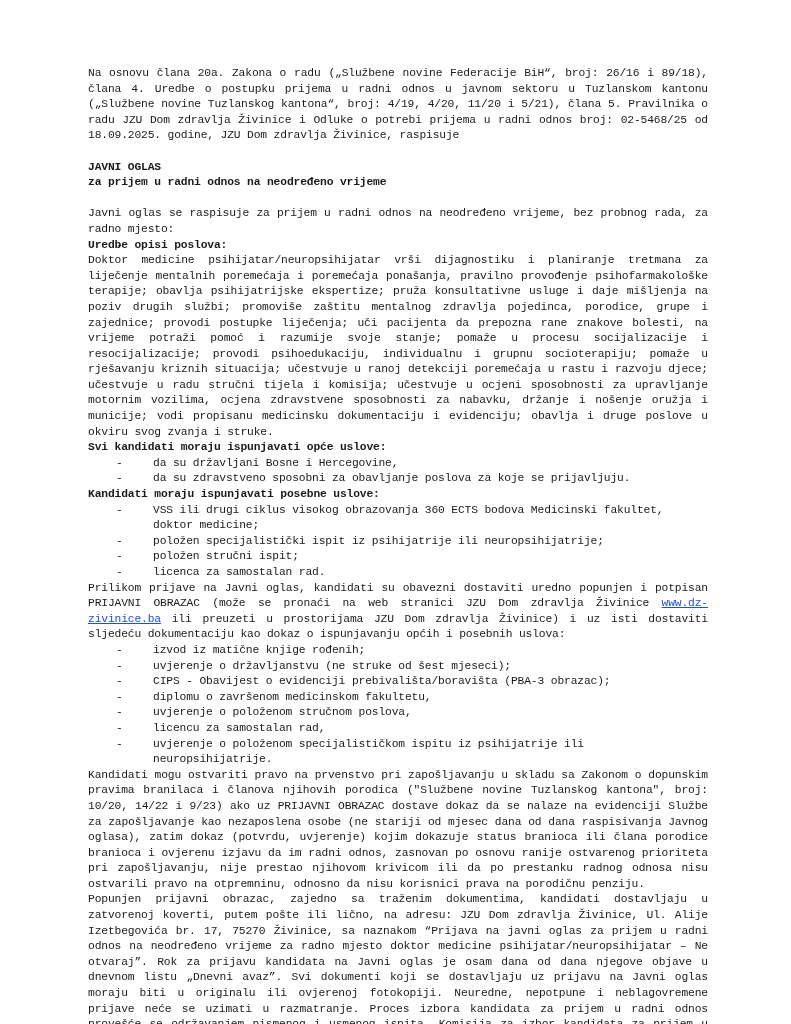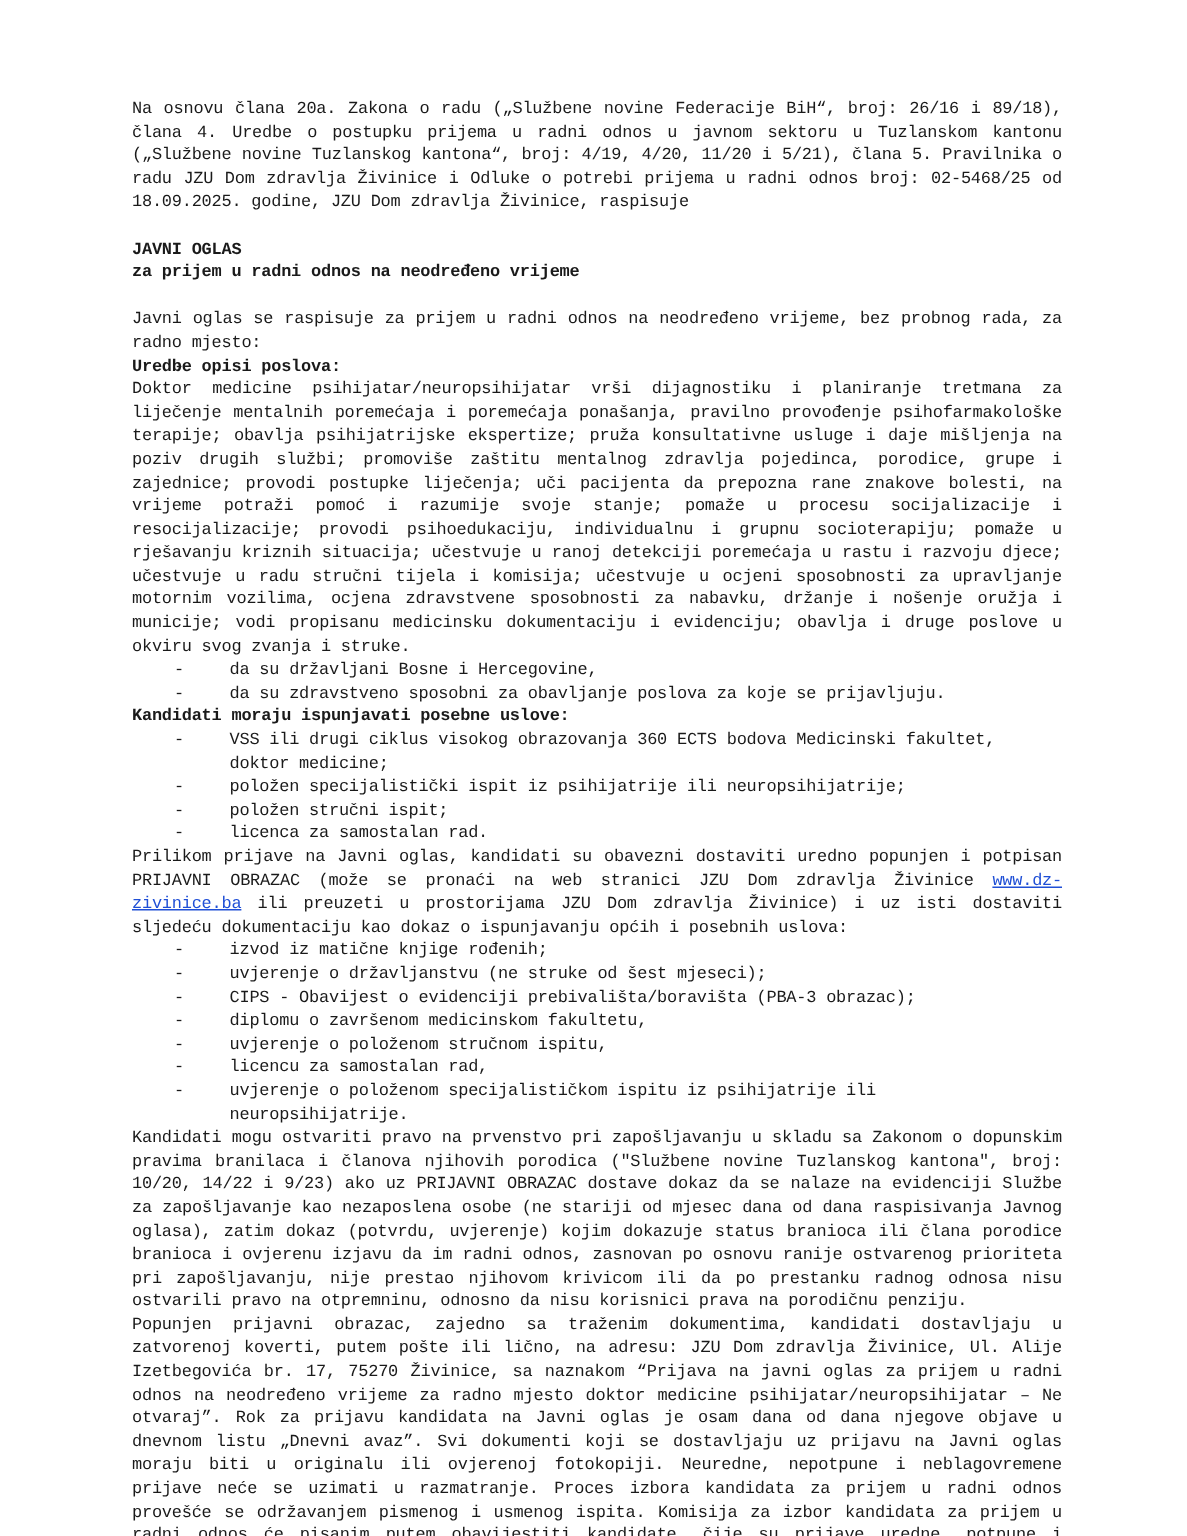--- a/index.html
+++ b/index.html
@@ -27,36 +27,37 @@
   <div class="blank"></div>
   <p class="center">JAVNI OGLAS</p>
   <p class="center">za prijem u radni odnos na neodređeno vrijeme</p>
   <div class="blank"></div>
   <p class="just">Javni oglas se raspisuje za prijem u radni odnos na neodređeno vrijeme, bez probnog rada, za radno mjesto:</p>
   <ul class="dash">
     <li><span class="dash-mark">-</span></li>
   </ul>
   <p class="h">Uredbe opisi poslova:</p>
   <p class="just">Doktor medicine psihijatar/neuropsihijatar vrši dijagnostiku i planiranje tretmana za liječenje mentalnih poremećaja i poremećaja ponašanja, pravilno provođenje psihofarmakološke terapije; obavlja psihijatrijske ekspertize;  pruža konsultativne usluge i daje mišljenja na poziv drugih službi; promoviše zaštitu mentalnog zdravlja pojedinca, porodice, grupe i zajednice; provodi postupke liječenja; uči pacijenta da prepozna rane znakove bolesti, na vrijeme potraži pomoć i razumije svoje stanje; pomaže u procesu socijalizacije i resocijalizacije; provodi psihoedukaciju, individualnu i grupnu socioterapiju; pomaže u rješavanju kriznih situacija; učestvuje u ranoj detekciji poremećaja u rastu i razvoju djece; učestvuje u radu stručni tijela i komisija; učestvuje u ocjeni sposobnosti za upravljanje motornim vozilima, ocjena zdravstvene sposobnosti za nabavku, držanje i nošenje oružja i municije; vodi propisanu medicinsku dokumentaciju i evidenciju; obavlja i druge poslove u okviru svog zvanja i struke.</p>
+  <p class="h">Svi kandidati moraju ispunjavati opće uslove:</p>
   <ul class="dash">
     <li><span class="dash-mark">-</span><span>da su državljani Bosne i Hercegovine,</span></li>
     <li><span class="dash-mark">-</span><span>da su zdravstveno sposobni za obavljanje poslova za koje se prijavljuju.</span></li>
   </ul>
   <p class="h">Kandidati moraju ispunjavati posebne uslove:</p>
   <ul class="dash">
     <li><span class="dash-mark">-</span><span>VSS ili drugi ciklus visokog obrazovanja 360 ECTS bodova Medicinski fakultet, doktor medicine;</span></li>
     <li><span class="dash-mark">-</span><span>položen specijalistički ispit iz psihijatrije ili neuropsihijatrije;</span></li>
     <li><span class="dash-mark">-</span><span>položen stručni ispit;</span></li>
     <li><span class="dash-mark">-</span><span>licenca za samostalan rad.</span></li>
   </ul>
   <p class="just"><span>Prilikom prijave na Javni oglas, kandidati su obavezni dostaviti uredno popunjen i potpisan PRIJAVNI OBRAZAC (može se pronaći na web stranici JZU Dom zdravlja Živinice </span><a class="link" href="www.dz-zivinice.ba">www.dz-zivinice.ba</a><span> ili preuzeti u prostorijama JZU Dom zdravlja Živinice) i uz isti dostaviti sljedeću dokumentaciju kao dokaz o ispunjavanju općih i posebnih uslova:</span></p>
   <ul class="dash">
     <li><span class="dash-mark">-</span><span>izvod iz matične knjige rođenih;</span></li>
     <li><span class="dash-mark">-</span><span>uvjerenje o državljanstvu (ne struke od šest mjeseci);</span></li>
     <li><span class="dash-mark">-</span><span>CIPS - Obavijest o evidenciji prebivališta/boravišta (PBA-3 obrazac);</span></li>
     <li><span class="dash-mark">-</span><span>diplomu o završenom medicinskom fakultetu,</span></li>
-    <li><span class="dash-mark">-</span><span>uvjerenje o položenom stručnom ispitu,</span></li>
+    <li><span class="dash-mark">-</span><span>uvjerenje o položenom stručnom poslova,</span></li>
     <li><span class="dash-mark">-</span><span>licencu za samostalan rad,</span></li>
     <li><span class="dash-mark">-</span><span>uvjerenje o položenom specijalističkom ispitu iz psihijatrije ili neuropsihijatrije.</span></li>
   </ul>
   <p class="just">Kandidati mogu ostvariti pravo na prvenstvo pri zapošljavanju u skladu sa Zakonom o dopunskim pravima branilaca i članova njihovih porodica ("Službene novine Tuzlanskog kantona", broj: 10/20, 14/22 i 9/23) ako uz PRIJAVNI OBRAZAC dostave dokaz da se nalaze na evidenciji Službe za zapošljavanje kao nezaposlena osobe (ne stariji od mjesec dana od dana raspisivanja Javnog oglasa), zatim dokaz (potvrdu, uvjerenje) kojim dokazuje status branioca ili člana porodice  branioca i ovjerenu izjavu da im radni odnos, zasnovan po osnovu ranije ostvarenog prioriteta pri zapošljavanju, nije prestao njihovom krivicom ili da po prestanku radnog odnosa nisu ostvarili pravo na otpremninu, odnosno da nisu korisnici prava na porodičnu penziju.</p>
   <p class="just">Popunjen prijavni obrazac, zajedno sa traženim dokumentima, kandidati dostavljaju u zatvorenoj koverti, putem pošte ili lično,  na adresu: JZU Dom zdravlja Živinice, Ul. Alije Izetbegovića br. 17, 75270 Živinice, sa naznakom “Prijava na javni oglas za prijem u radni odnos na neodređeno vrijeme za radno mjesto doktor medicine psihijatar/neuropsihijatar – Ne otvaraj”. Rok za prijavu kandidata na Javni oglas je osam dana od dana njegove objave u dnevnom listu „Dnevni avaz”. Svi dokumenti koji se dostavljaju uz prijavu na Javni oglas moraju biti u originalu ili ovjerenoj fotokopiji. Neuredne, nepotpune i neblagovremene prijave neće se uzimati u razmatranje. Proces izbora kandidata za prijem u radni odnos provešće se  održavanjem pismenog i usmenog ispita. Komisija za izbor kandidata za prijem u radni odnos će pisanim putem obavijestiti kandidate, čije su prijave uredne, potpune i blagovremene, o</p>
 </div>
 
 </body></html>

